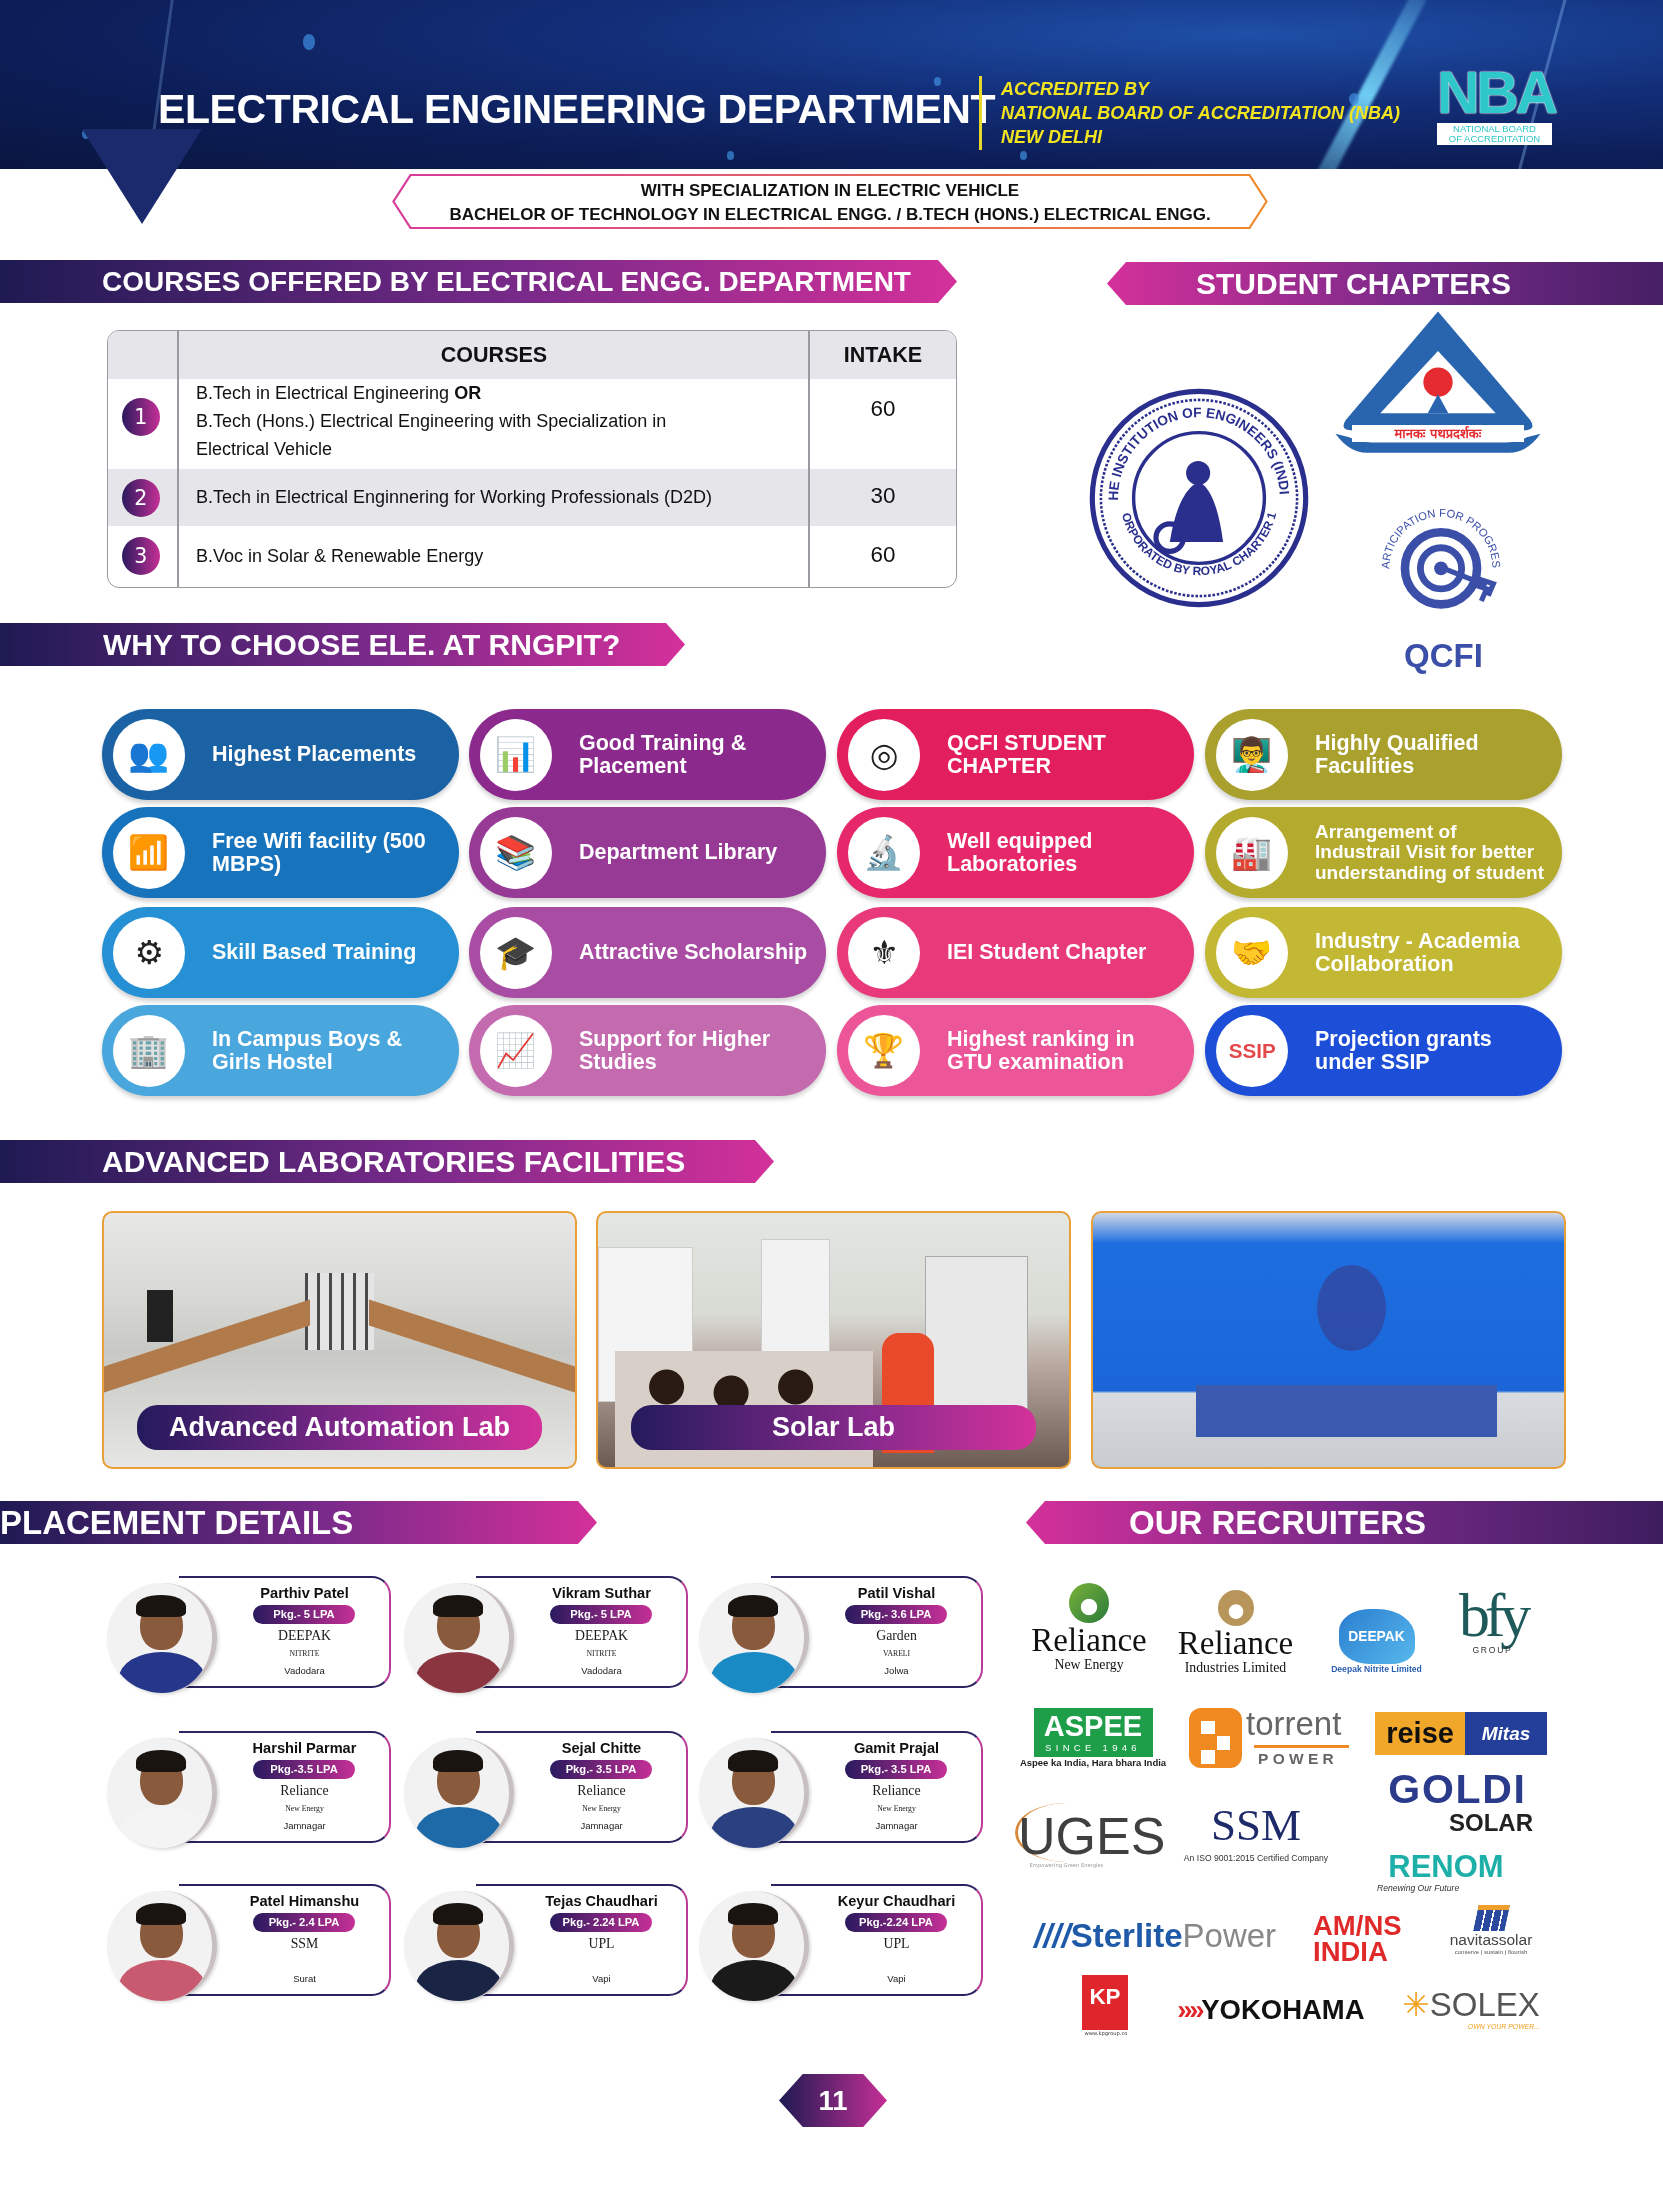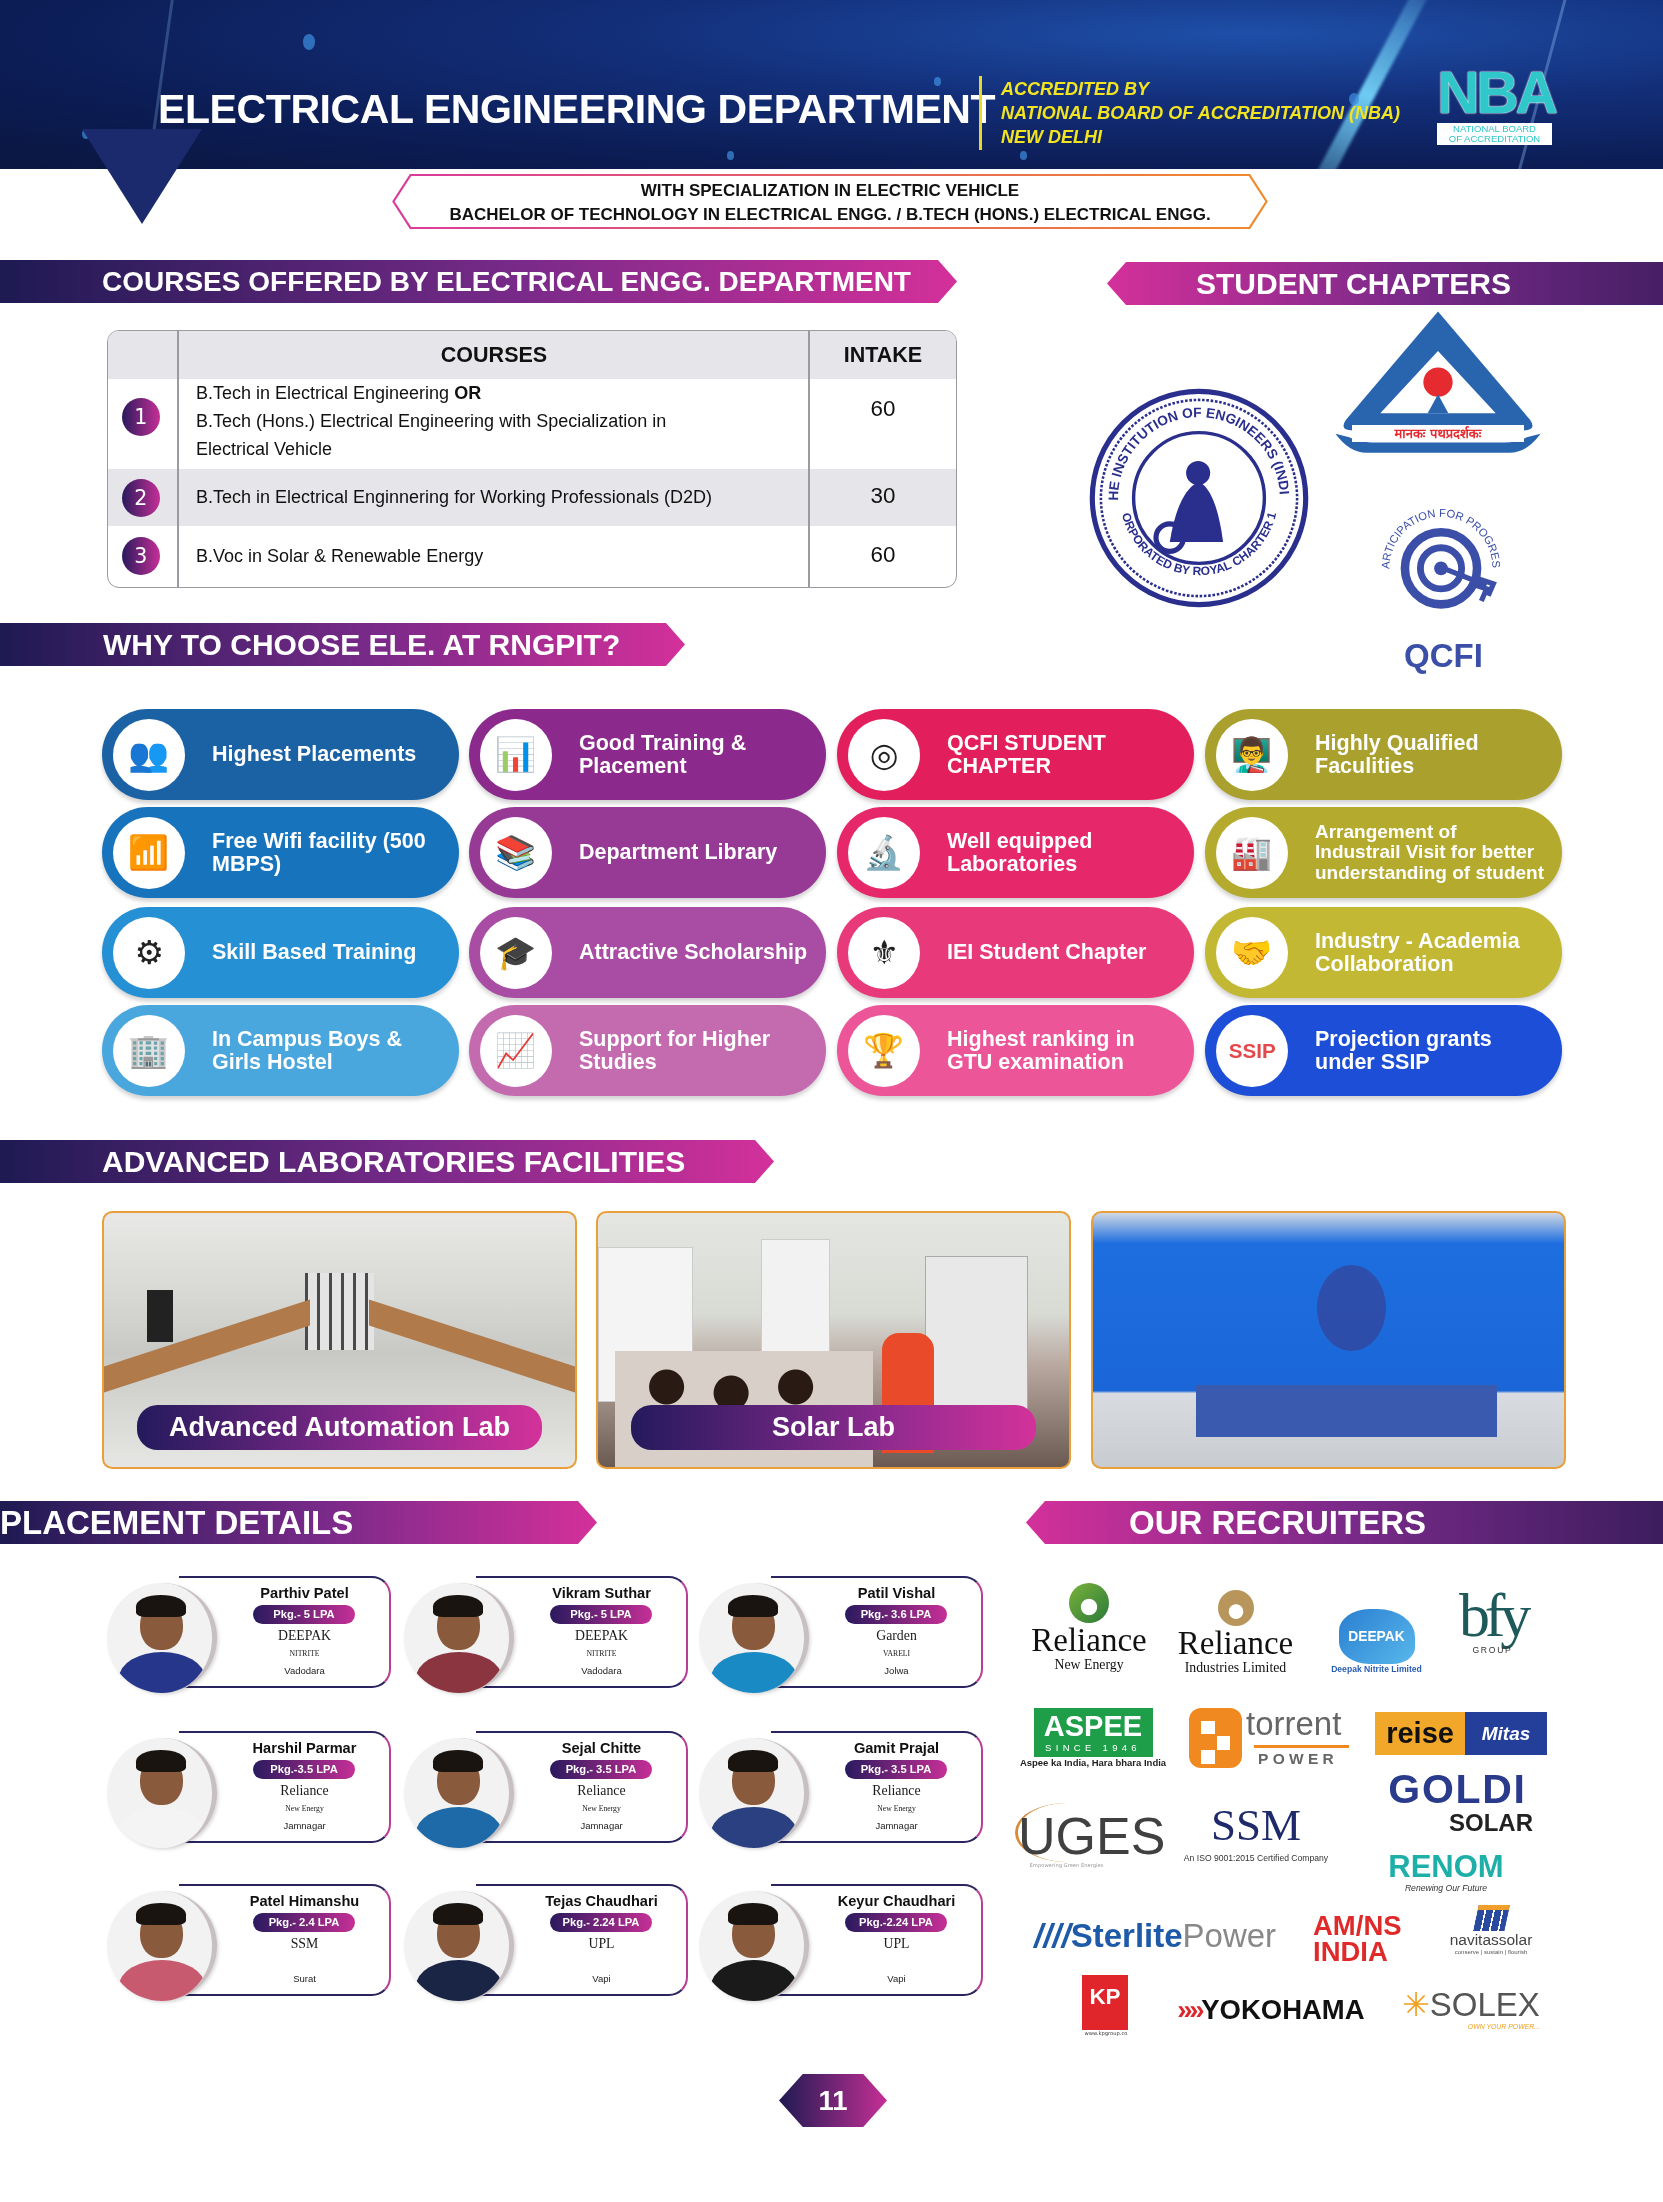--- a/index.html
+++ b/index.html
@@ -428,21 +428,21 @@
     <div style="font-size:5.2px;color:#999">Empowering Green Energies</div>
   </div>
 
   <div class="rec" style="left:1170px;top:1798px;width:172px">
     <div style="font-family:'Liberation Serif',serif;font-size:45px;line-height:55px;color:#1e2a6a">SSM</div>
     <div style="font-family:'Liberation Sans',sans-serif;font-size:8.6px;color:#333">An ISO 9001:2015 Certified Company</div>
   </div>
 
   <div class="rec" style="left:1377px;top:1850px;width:138px">
     <div style="font-family:'Liberation Sans',sans-serif;font-weight:bold;font-size:31px;line-height:33px;color:#1eb0a8">RENOM</div>
-    <div style="font-family:'Liberation Sans',sans-serif;font-style:italic;font-size:8.6px;color:#333;text-align:center">Renewing Our Future</div>
+    <div style="font-family:'Liberation Sans',sans-serif;font-style:italic;font-size:8.6px;color:#333;text-align:left">Renewing Our Future</div>
   </div>
 
   <div class="rec" style="left:1034px;top:1917px;width:231px;font-family:'Liberation Sans',sans-serif;font-size:33px;line-height:38px">
     <span style="color:#1e5aa8;font-weight:bold;font-style:italic">////</span><span style="color:#1e5aa8;font-weight:bold">Sterlite</span><span style="color:#888">Power</span>
   </div>
 
   <div class="rec" style="left:1313px;top:1913px;width:103px;text-align:left">
     <div style="font-family:'Liberation Sans',sans-serif;font-weight:bold;font-size:27.5px;line-height:26px;color:#e02a2a">AM/NS</div>
     <div style="font-family:'Liberation Sans',sans-serif;font-weight:bold;font-size:27.5px;line-height:26px;color:#e02a2a">INDIA</div>
   </div>

